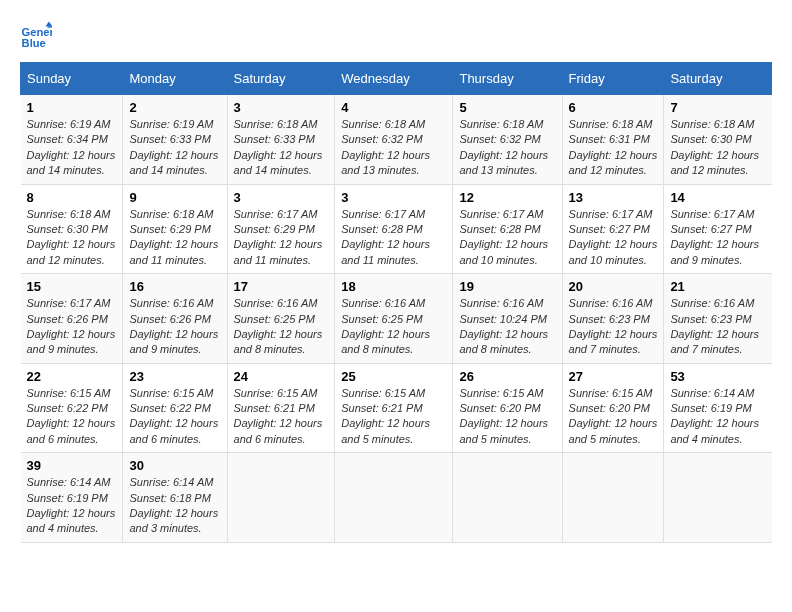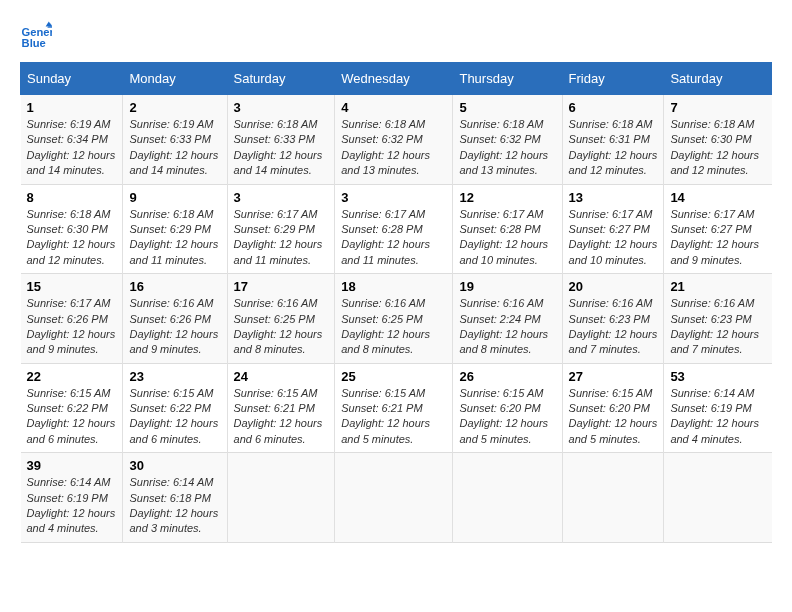--- a/index.html
+++ b/index.html
@@ -263,21 +263,21 @@
         <div class="day-info">
           <span>Sunrise: 6:16 AM</span><br>
           <span>Sunset: 6:25 PM</span><br>
           <span>Daylight: 12 hours and 8 minutes.</span>
         </div>
       </td>
         <td>
         <span class="day-num">19</span>
         <div class="day-info">
           <span>Sunrise: 6:16 AM</span><br>
-          <span>Sunset: 2:24 PM</span><br>
+          <span>Sunset: 10:24 PM</span><br>
           <span>Daylight: 12 hours and 8 minutes.</span>
         </div>
       </td>
         <td>
         <span class="day-num">20</span>
         <div class="day-info">
           <span>Sunrise: 6:16 AM</span><br>
           <span>Sunset: 6:23 PM</span><br>
           <span>Daylight: 12 hours and 7 minutes.</span>
         </div>

